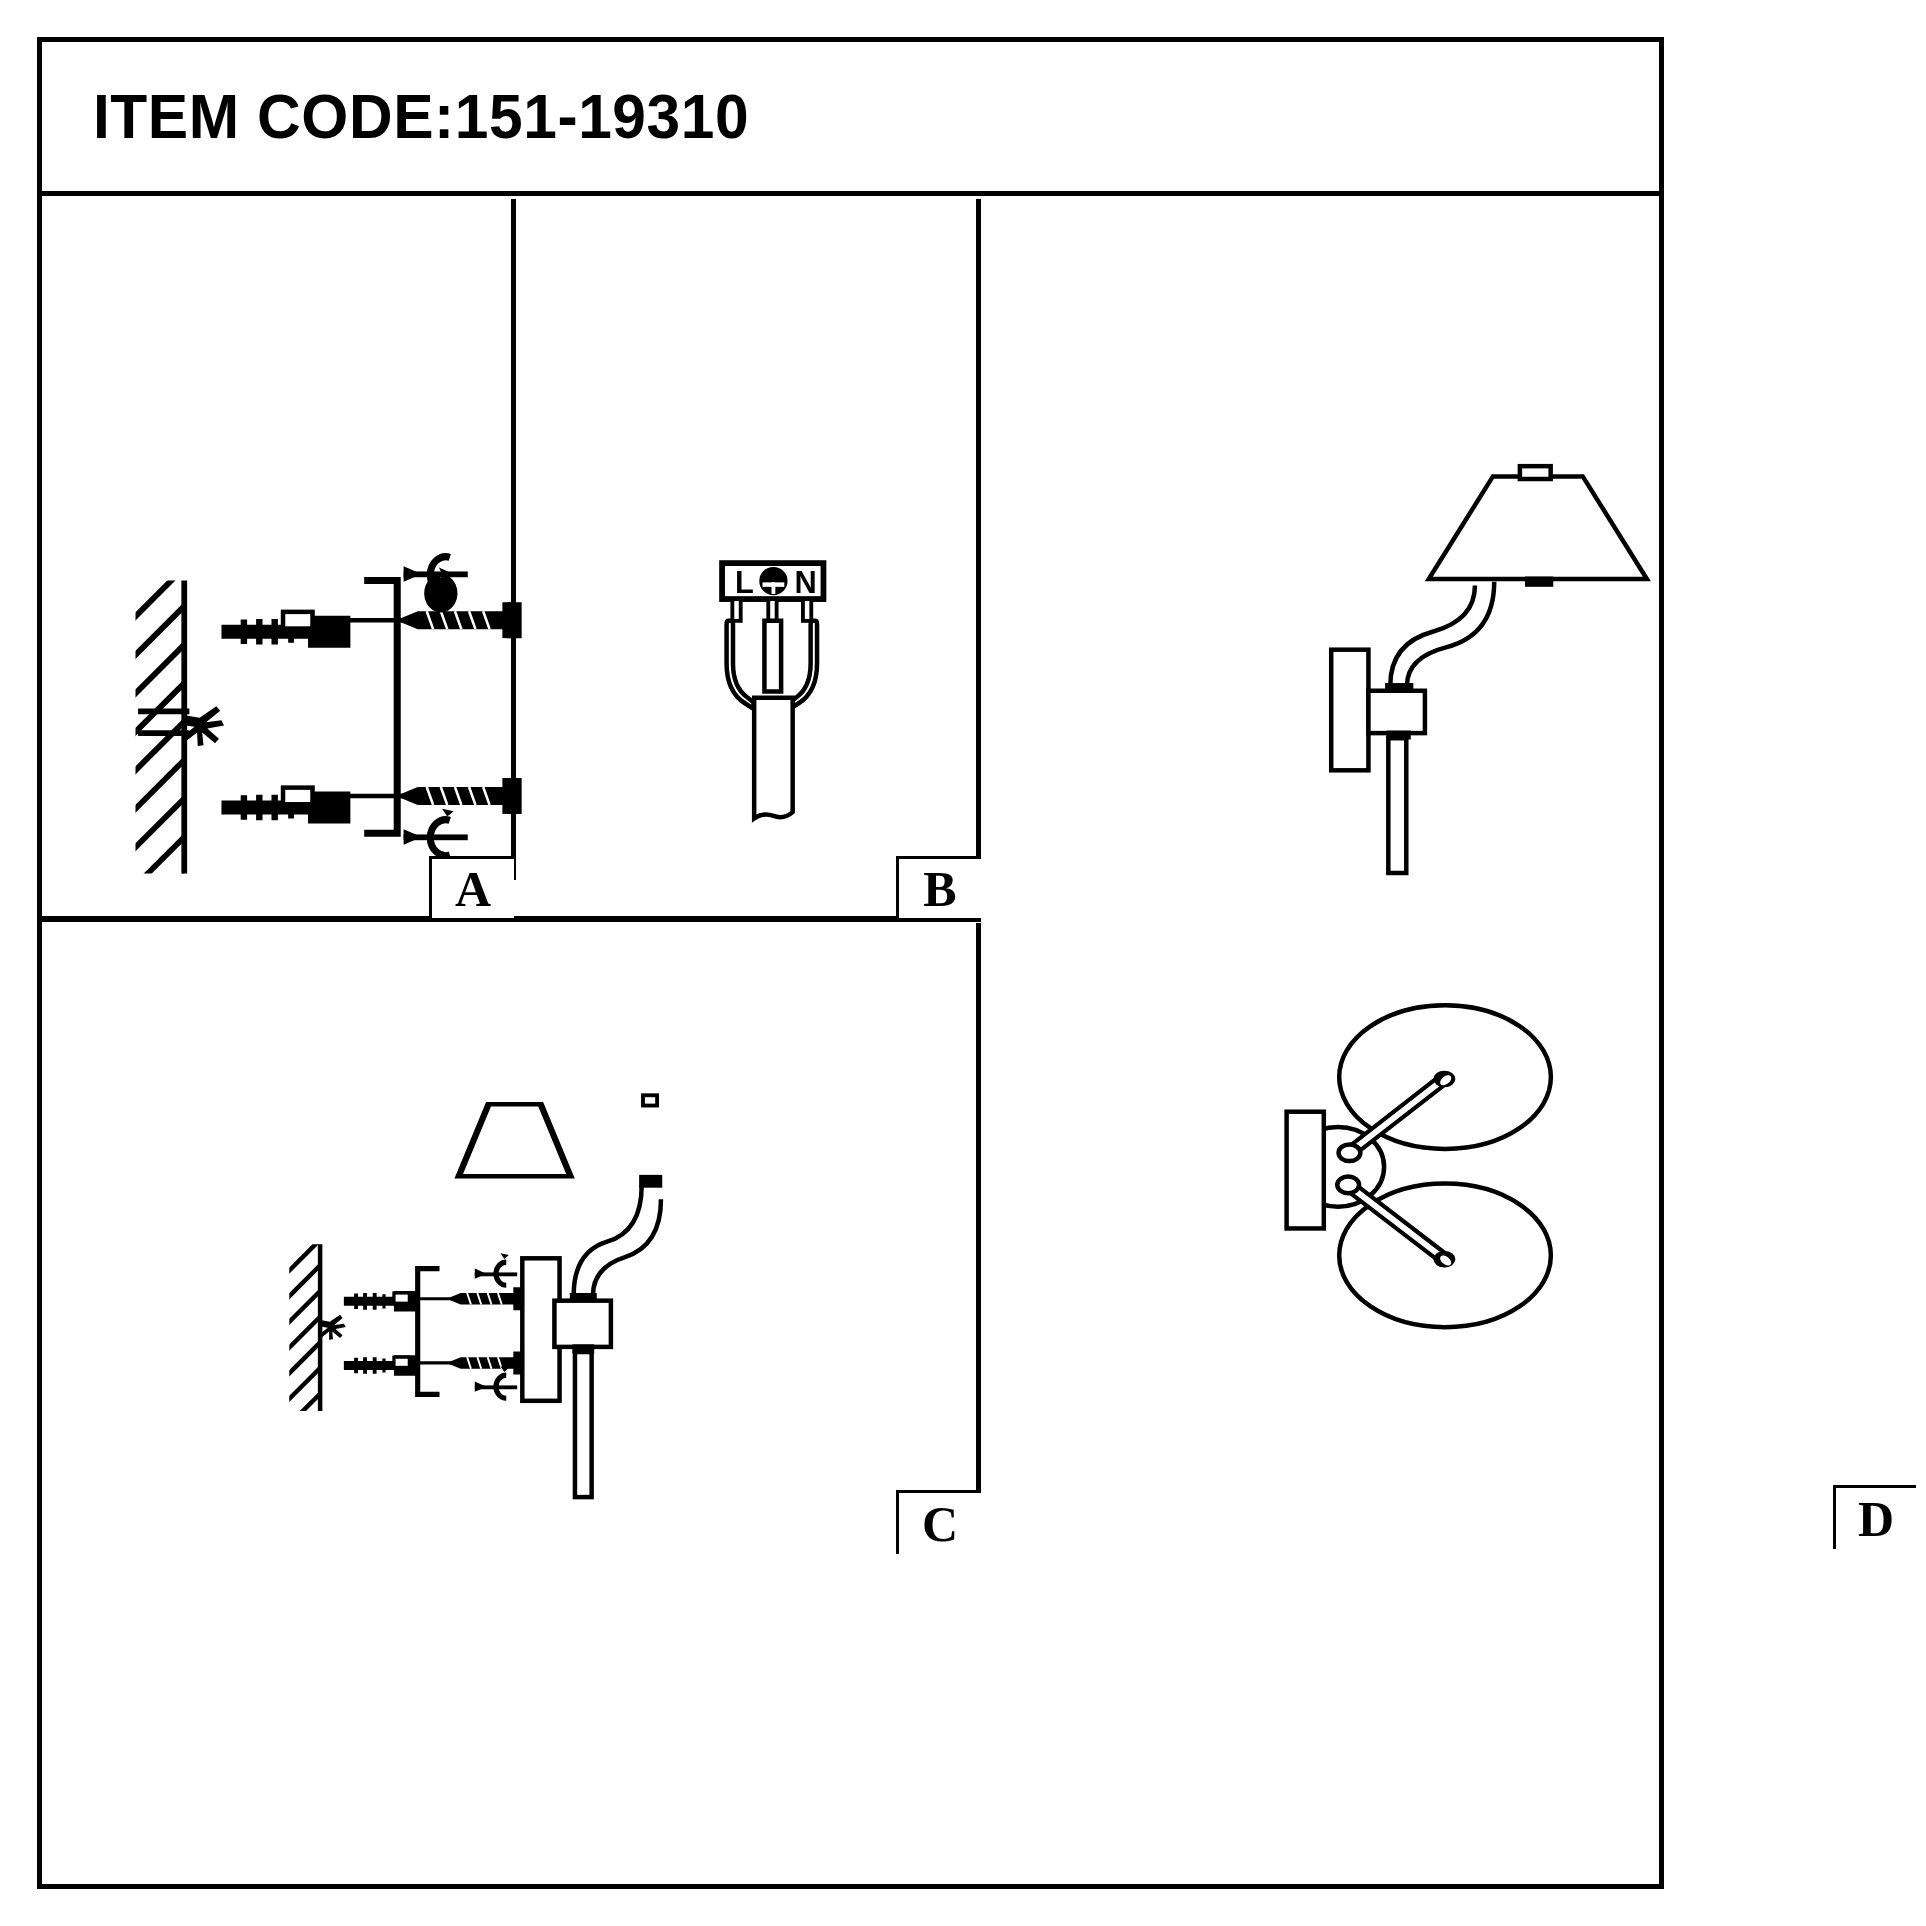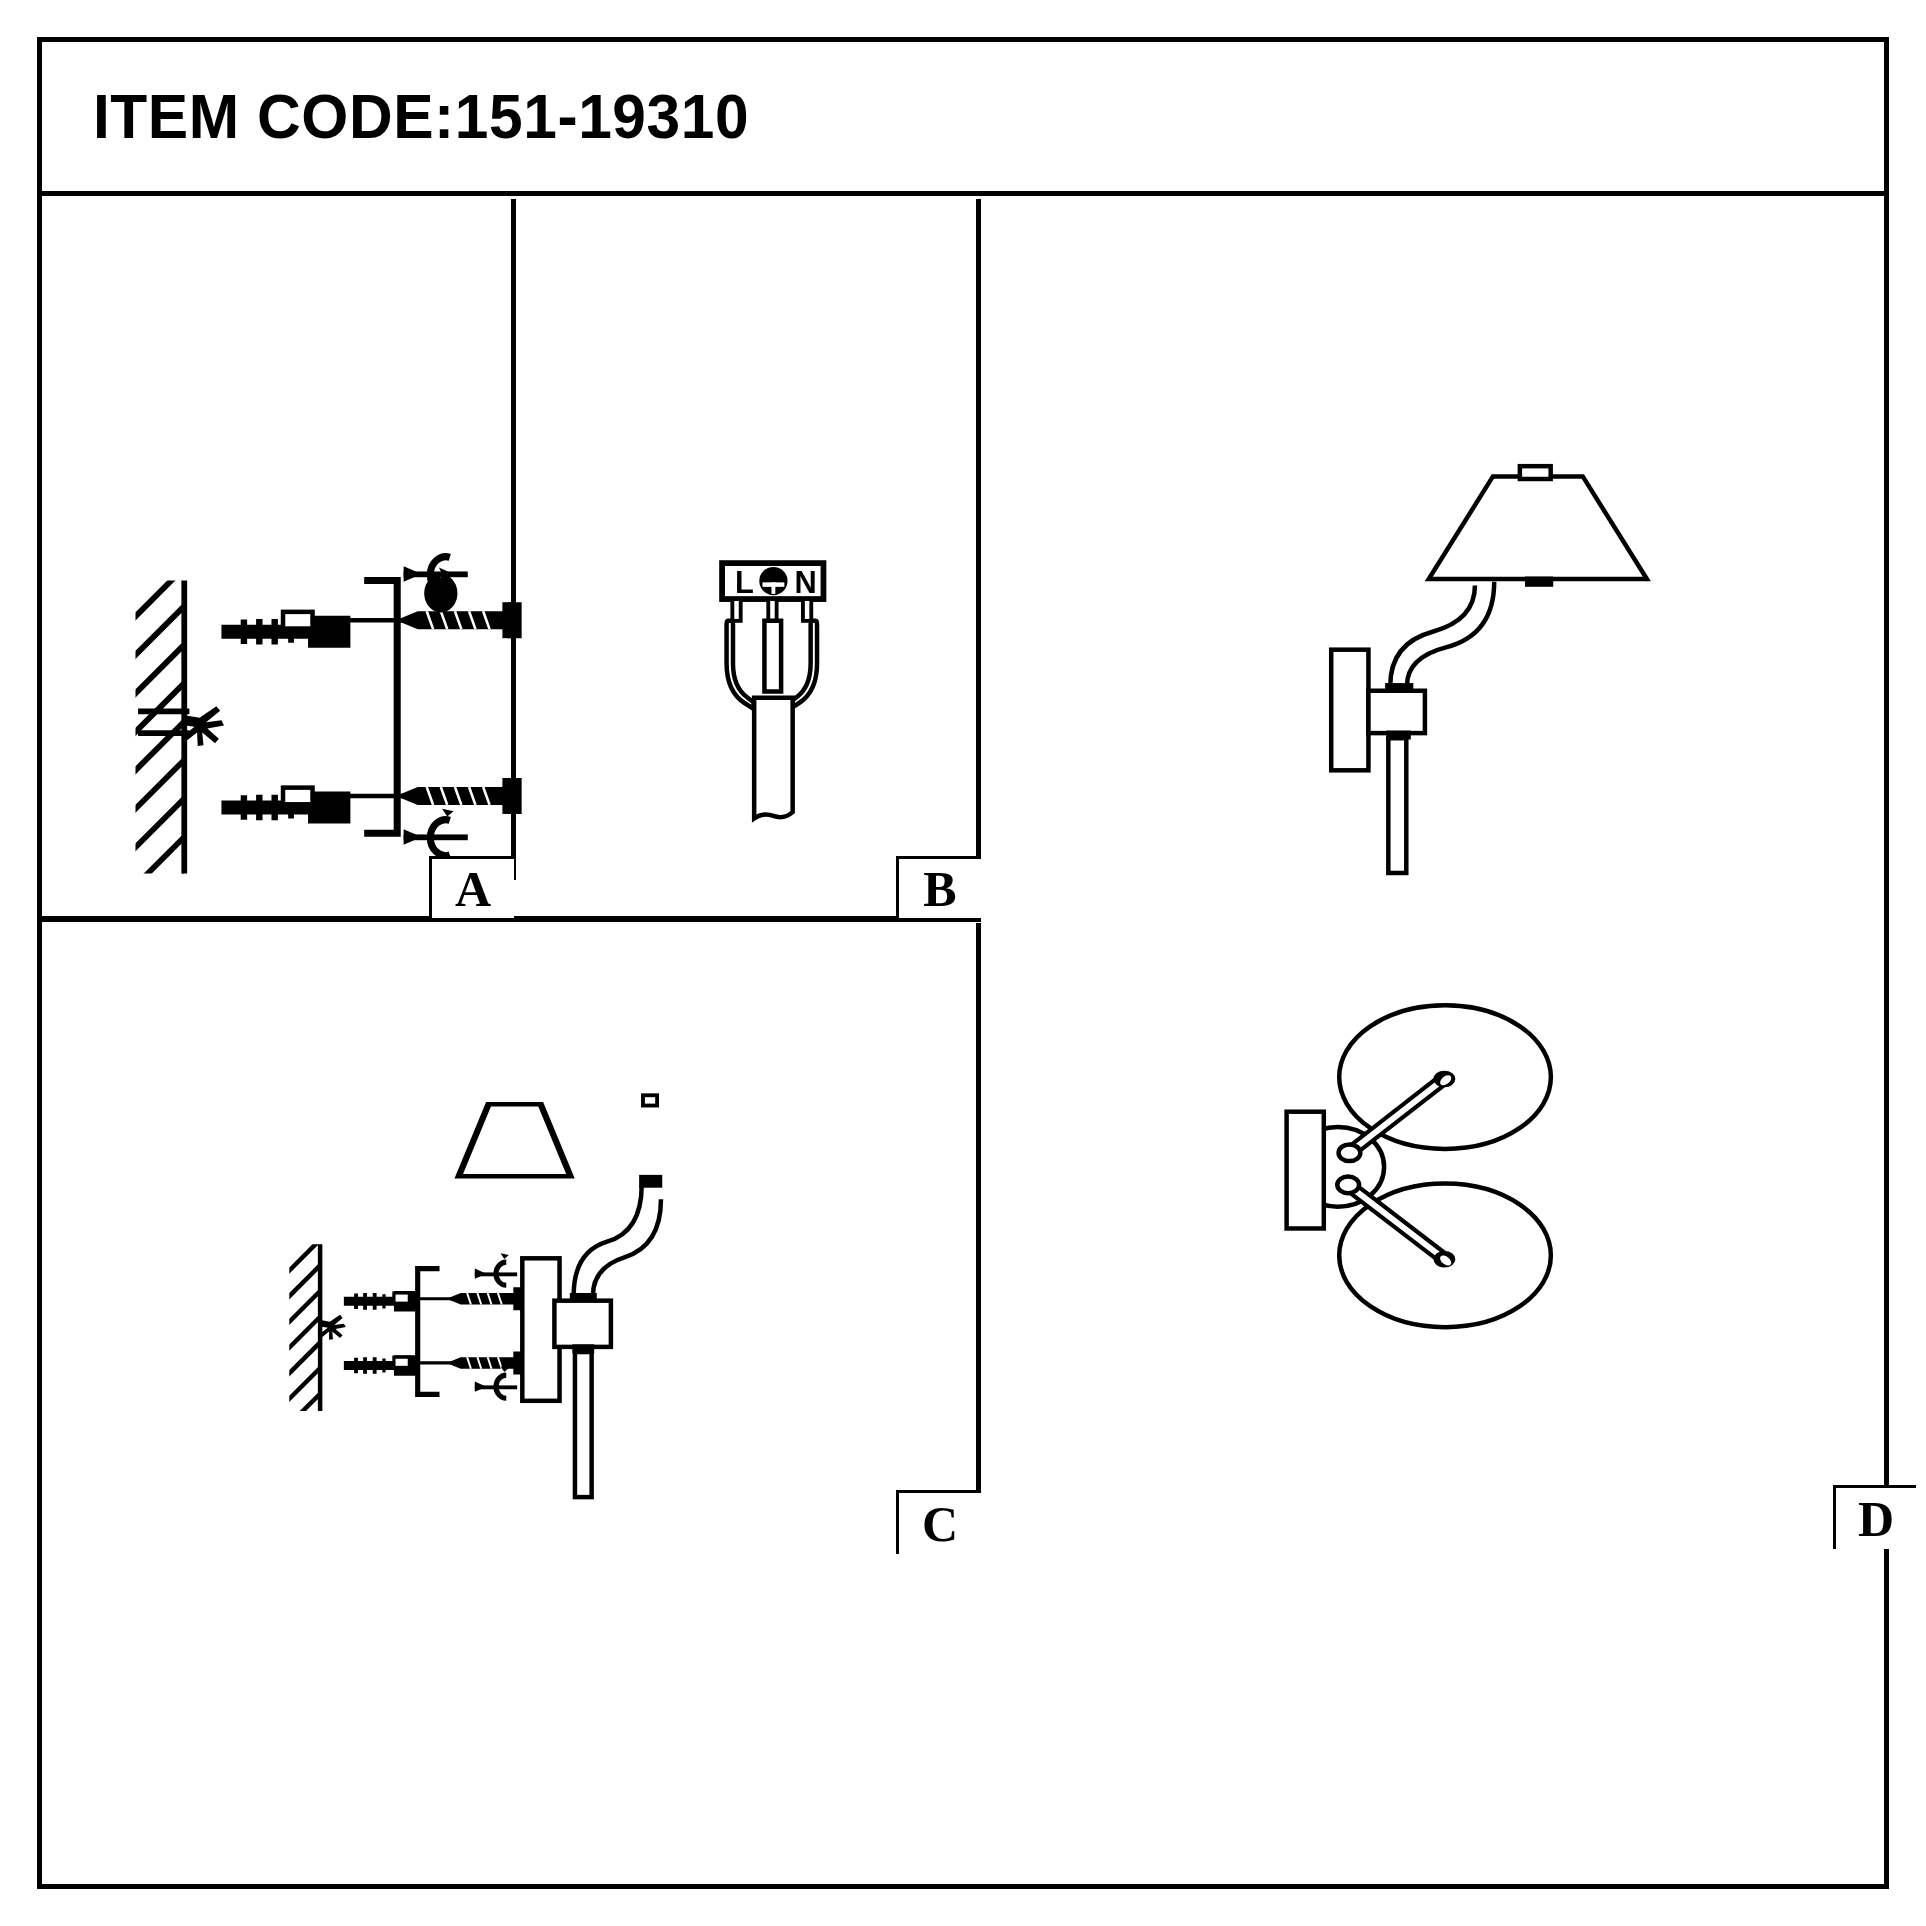--- a/index.html
+++ b/index.html
@@ -20,21 +20,21 @@
     width: 1926px;
     height: 1926px;
     background: #ffffff;
   }
 
   
   .frame {
     position: absolute;
     left: 37px;
     top: 37px;
-    width: 1852px;
+    width: 1627px;
     height: 1852px;
     border: 5.8px solid #000;
     box-sizing: border-box;
     background: #fff;
   }
 
   
   .header-band {
     position: absolute;
     left: 0;

